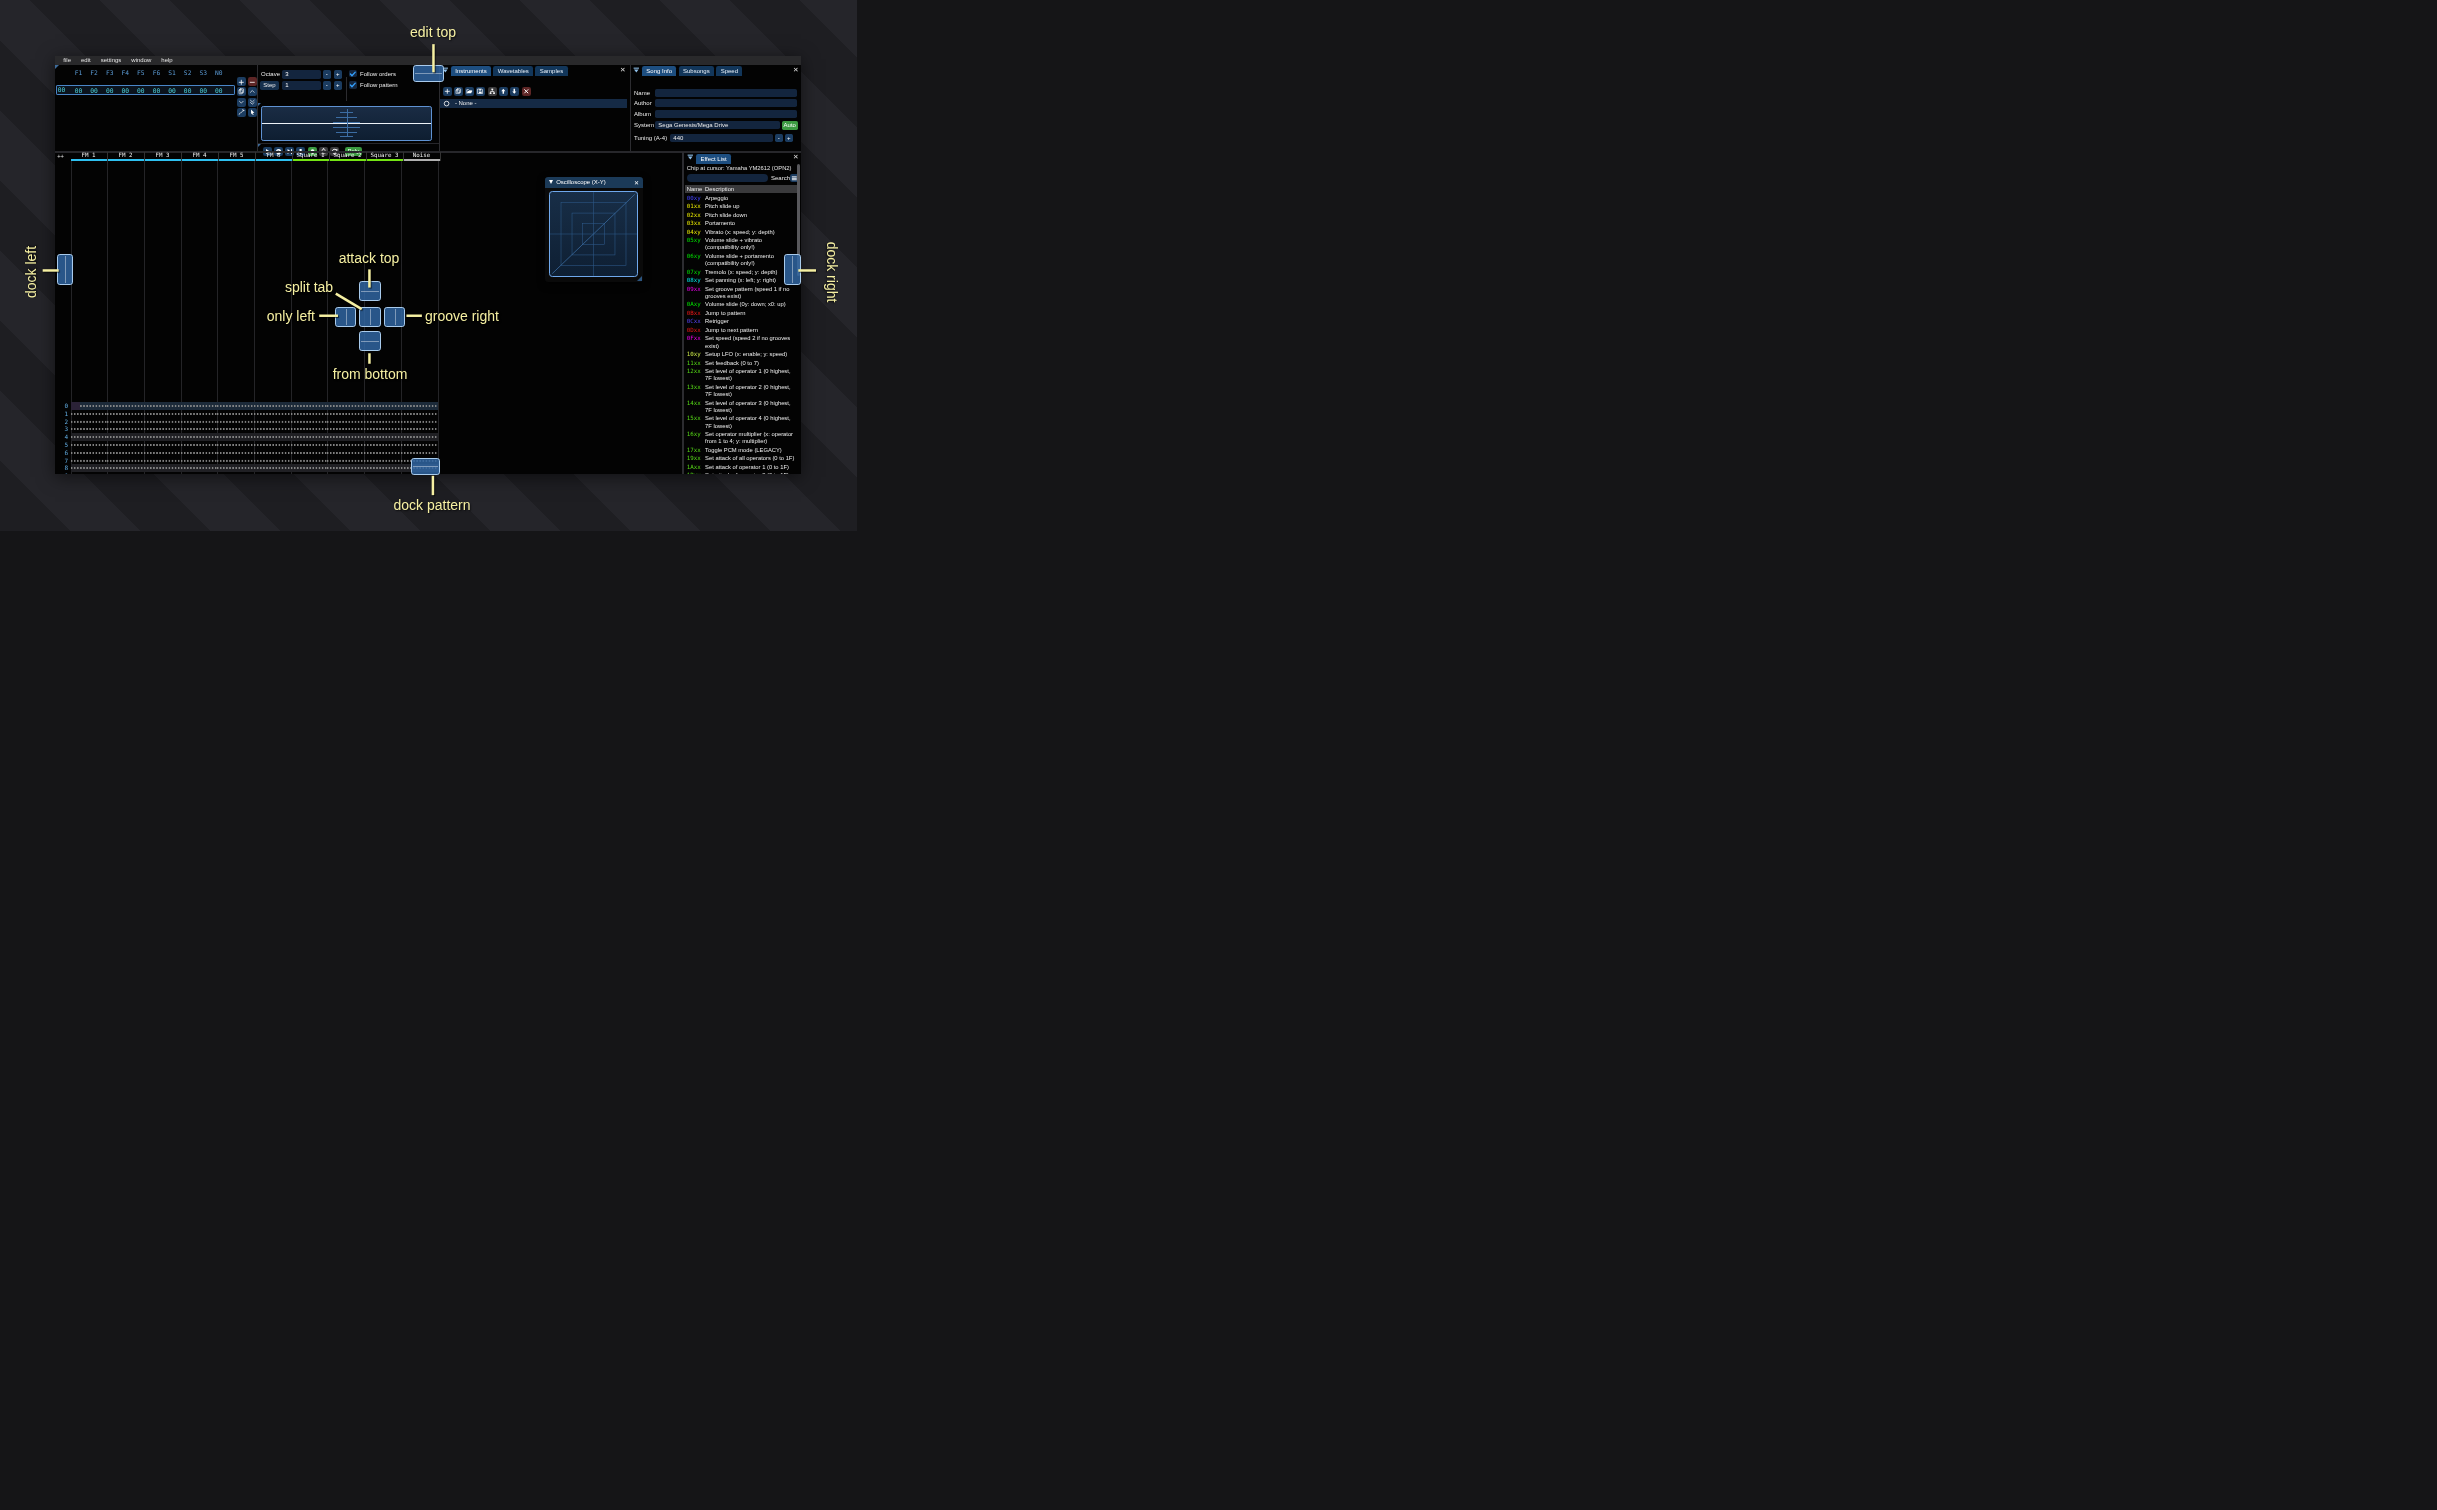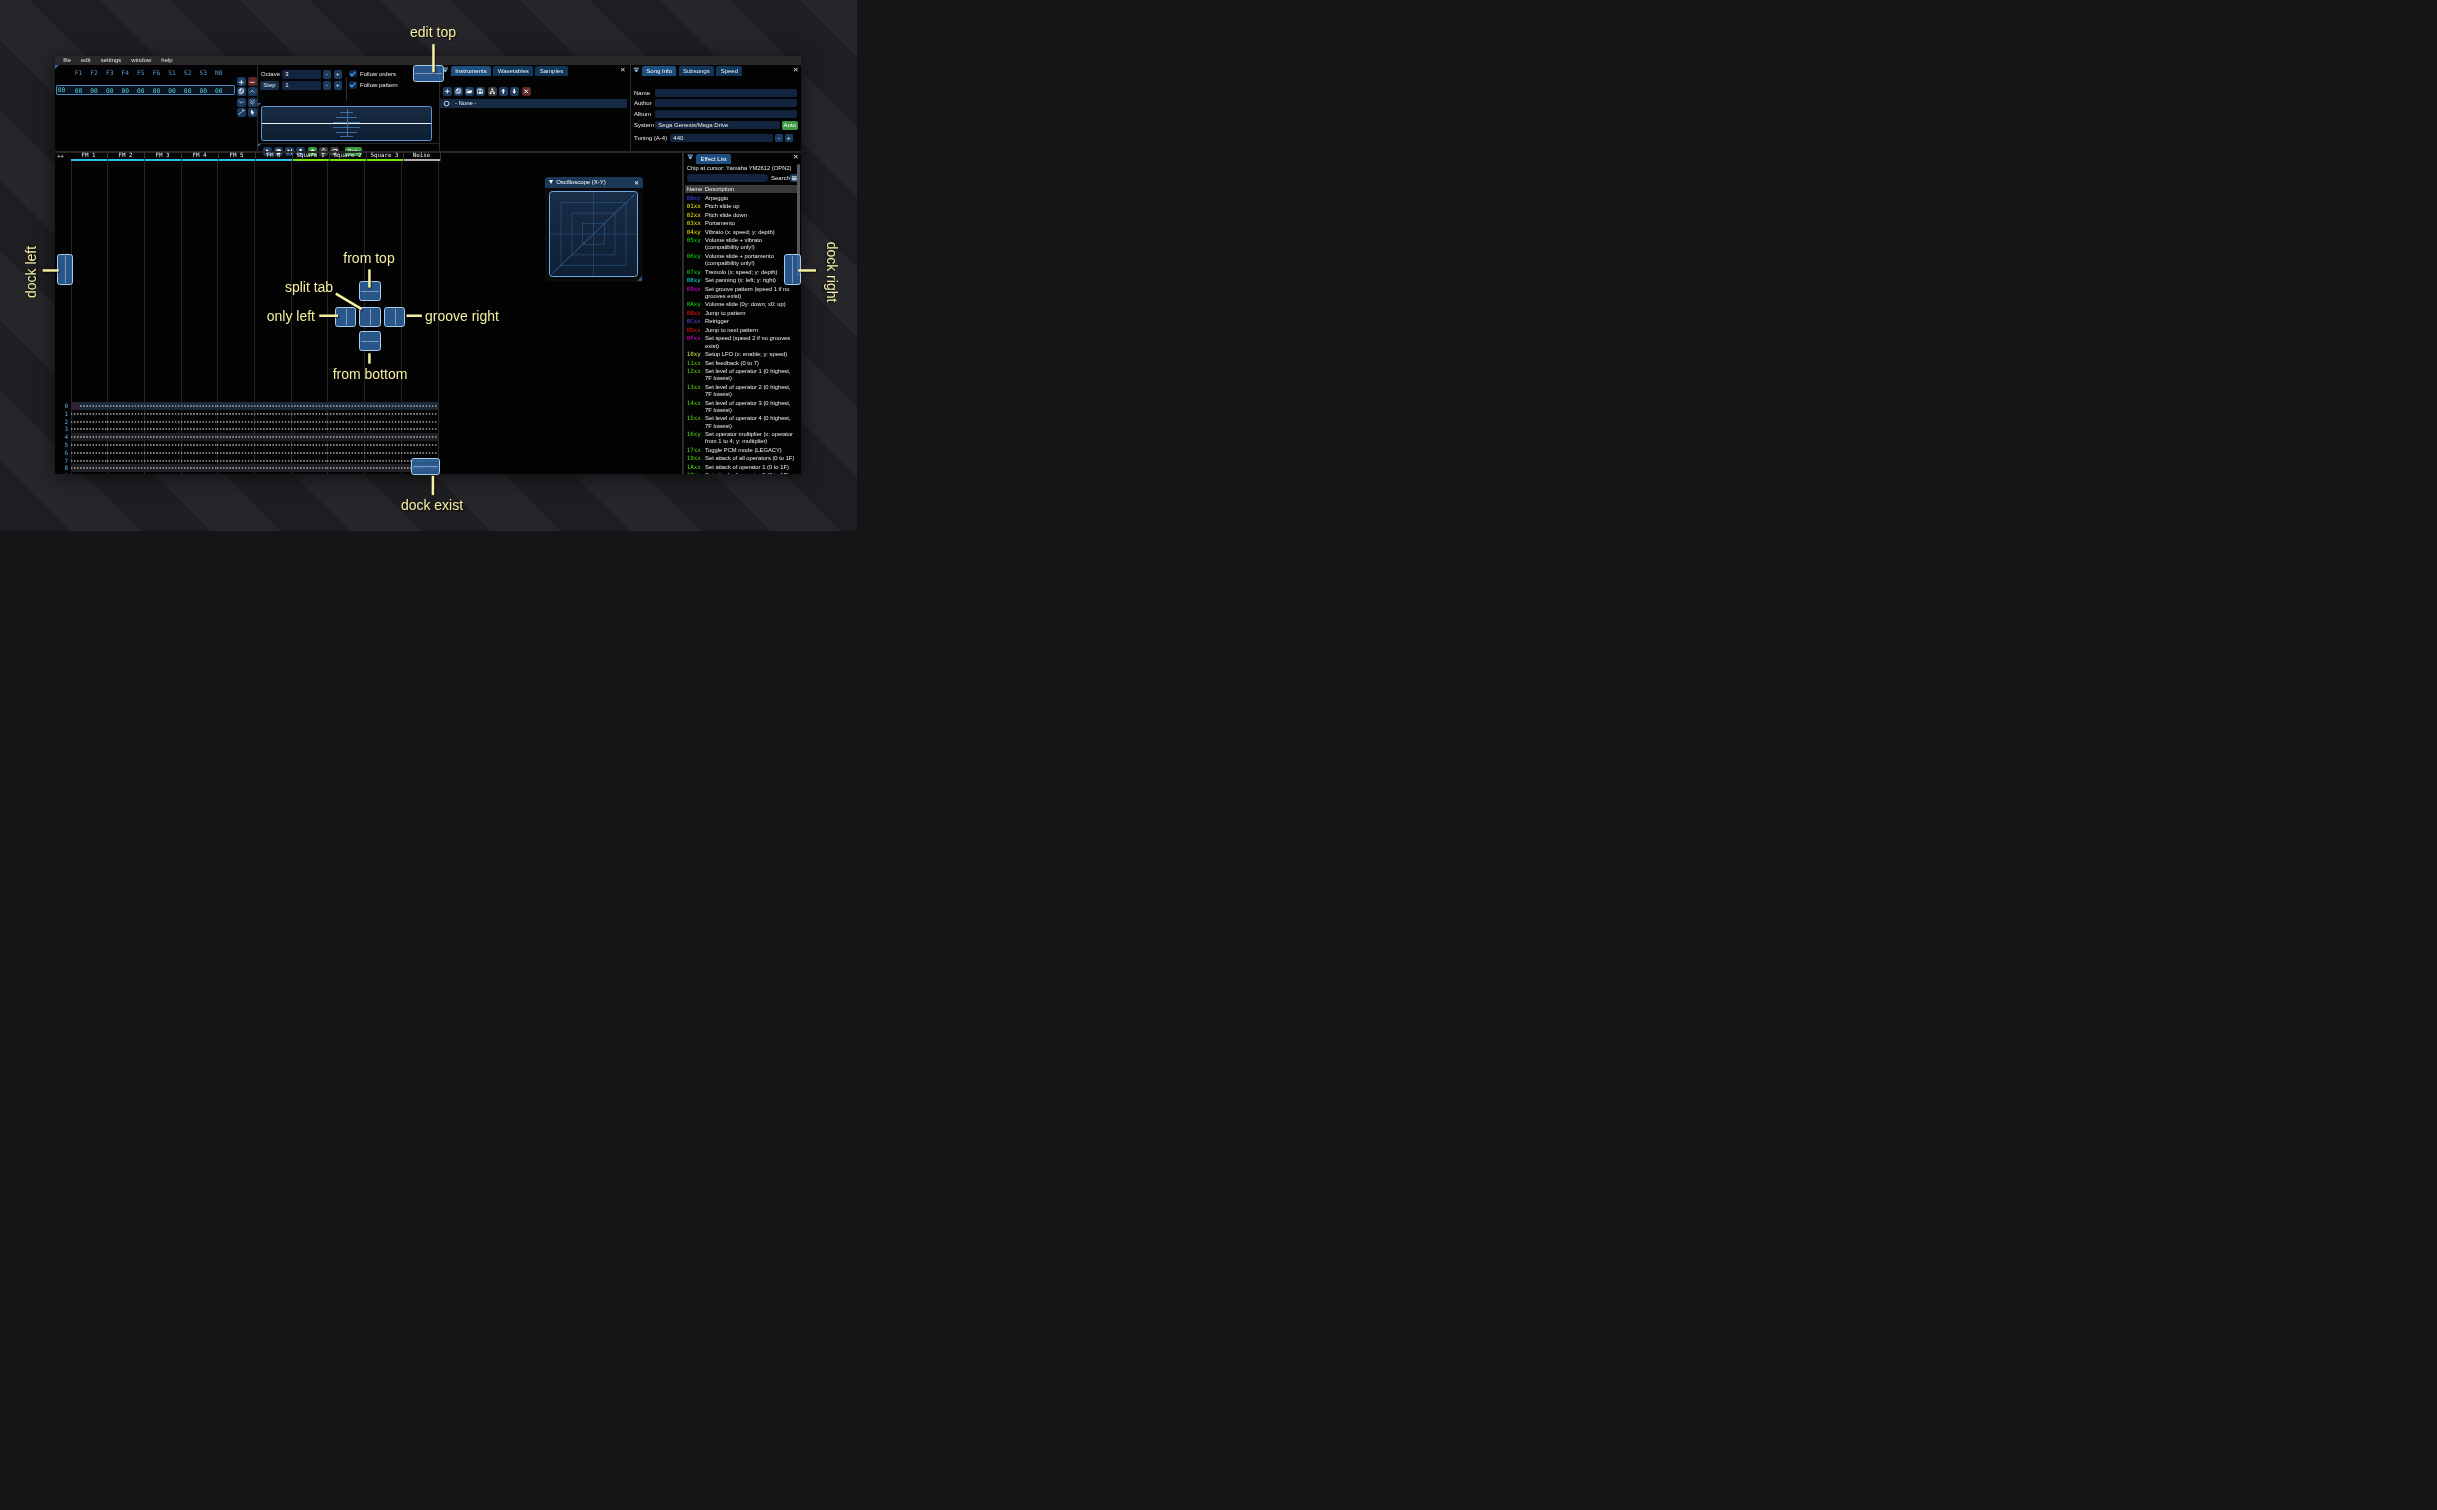--- a/index.html
+++ b/index.html
@@ -775,22 +775,22 @@
       <line x1="578" y1="572" x2="612" y2="572"></line>
       <line x1="736" y1="572" x2="764" y2="572"></line>
       <line x1="669" y1="640" x2="669" y2="659"></line>
       <line x1="784" y1="862" x2="784" y2="897"></line>
       <line x1="77" y1="490" x2="106" y2="490"></line>
       <line x1="1446" y1="490" x2="1478" y2="490"></line>
     </g>
   </svg>
 
   <div class="anno-label" style="left:433px; top:24px; transform:translateX(-50%);">edit top</div>
-  <div class="anno-label" style="left:432px; top:497px; transform:translateX(-50%);">dock exist</div>
+  <div class="anno-label" style="left:432px; top:497px; transform:translateX(-50%);">dock pattern</div>
   <div class="anno-label" style="left:31px; top:272px; transform:translate(-50%,-50%) rotate(-90deg);">dock left</div>
   <div class="anno-label" style="left:832px; top:272px; transform:translate(-50%,-50%) rotate(90deg);">dock right</div>
-  <div class="anno-label" style="left:369px; top:250px; transform:translateX(-50%);">from top</div>
+  <div class="anno-label" style="left:369px; top:250px; transform:translateX(-50%);">attack top</div>
   <div class="anno-label" style="left:370px; top:366px; transform:translateX(-50%);">from bottom</div>
   <div class="anno-label" style="left:315px; top:308px; transform:translateX(-100%);">only left</div>
   <div class="anno-label" style="left:425px; top:308px;">groove right</div>
   <div class="anno-label" style="left:309px; top:279px; transform:translateX(-50%);">split tab</div>
 </div>
 
 
 </body></html>

